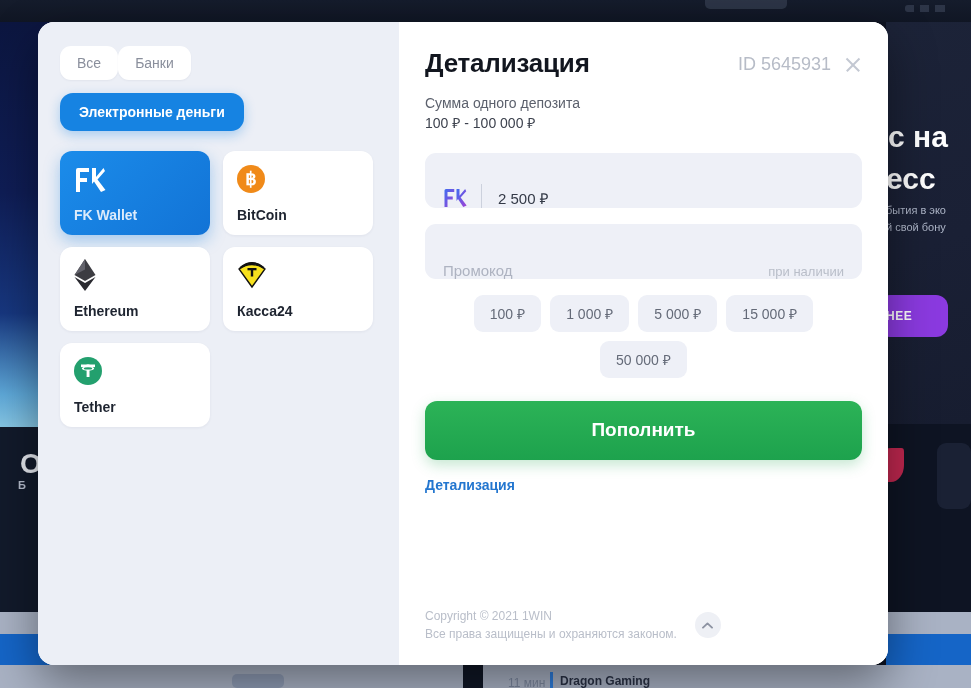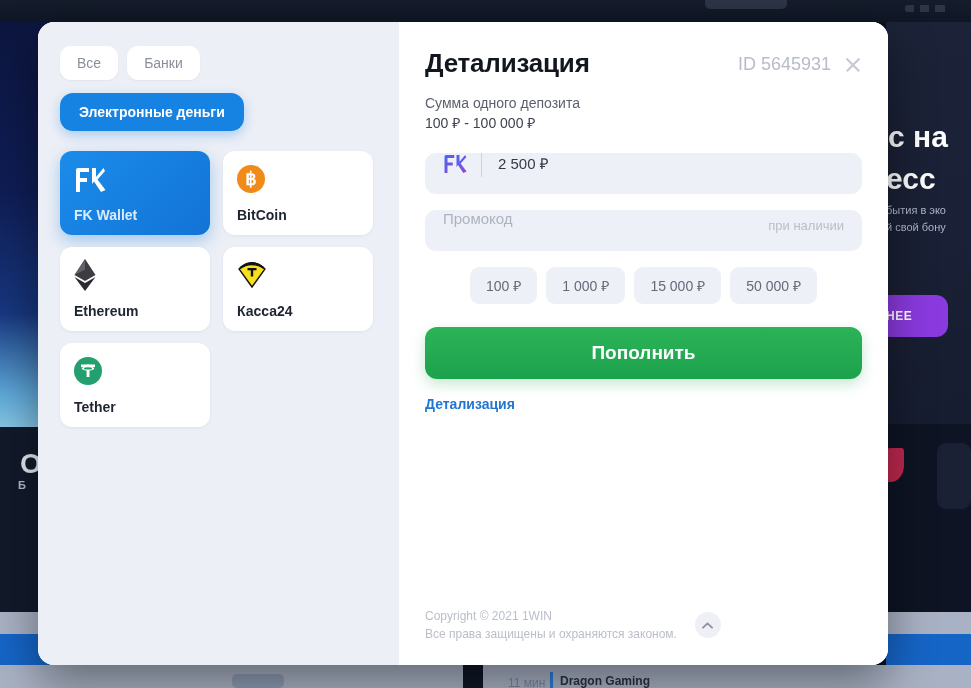--- a/index.html
+++ b/index.html
@@ -146,21 +146,21 @@
   }
 
   
   .left-panel {
     width: 361px;
     background: #eceff6;
     padding: 24px 22px;
     position: relative;
   }
 
-  .filters { display: flex; flex-wrap: wrap; gap: 9px; margin-bottom: 13px; }
+  .filters { display: flex; flex-wrap: wrap; margin-bottom: 13px; }
   .chip {
     background: #ffffff;
     color: #8a8f9c;
     font-size: 14px;
     padding: 9px 17px;
     border-radius: 11px;
     border: none;
     cursor: pointer;
     font-family: "Liberation Sans", sans-serif;
     box-shadow: 0 1px 2px rgba(30,40,70,.05);
@@ -246,25 +246,25 @@
   .close-btn::after  { transform: rotate(-45deg); }
 
   .rp-sub {
     margin-top: 14px;
     font-size: 14px; color: #5c616d; line-height: 1.45;
   }
   .rp-sub div:nth-child(2) { color: #3d424e; }
 
   .field {
     margin-top: 19px;
-    height: 41px;
+    height: 55px;
     background: #eef0f7;
     border-radius: 11px;
     display: flex;
-    align-items: flex-start;
+    align-items: flex-end;
     padding: 0 18px;
     cursor: text;
   }
   .field .fk-mini { margin-right: 14px; display: flex; }
   .field .divider { width: 1px; height: 24px; background: #ccd1dd; margin-right: 16px; }
   .amount-val { font-size: 15px; color: #343a47; }
 
   .field.promo { margin-top: 16px; justify-content: space-between; }
   .promo-ph { font-size: 15px; color: #aeb3c1; }
   .promo-hint { font-size: 13px; color: #b9bec9; margin-top: 8px; }
@@ -276,21 +276,21 @@
     border-radius: 9px;
     padding: 9px 16px;
     font-size: 14px;
     color: #646a78;
     cursor: pointer;
     font-family: "Liberation Sans", sans-serif;
   }
 
   .submit {
     margin-top: 23px;
-    height: 52px;
+    height: 59px;
     width: 100%;
     border: none;
     border-radius: 12px;
     background: linear-gradient(180deg,#2cb357 0%,#1da24d 100%);
     color: #ffffff;
     font-size: 19px;
     font-weight: bold;
     cursor: pointer;
     font-family: "Liberation Sans", sans-serif;
     box-shadow: 0 5px 14px rgba(32,164,77,.26);
@@ -461,20 +461,21 @@
     </div>
 
     <div class="field promo">
       <span class="promo-ph">Промокод</span>
       <span class="promo-hint">при наличии</span>
     </div>
 
     <div class="quick">
       <button>100 ₽</button>
       <button>1 000 ₽</button>
+      <button>5 000 ₽</button>
       <button>15 000 ₽</button>
       <button>50 000 ₽</button>
     </div>
 
     <button class="submit">Пополнить</button>
 
     <a class="detail-link">Детализация</a>
 
     <div class="footer">
       <div class="footer-txt">

